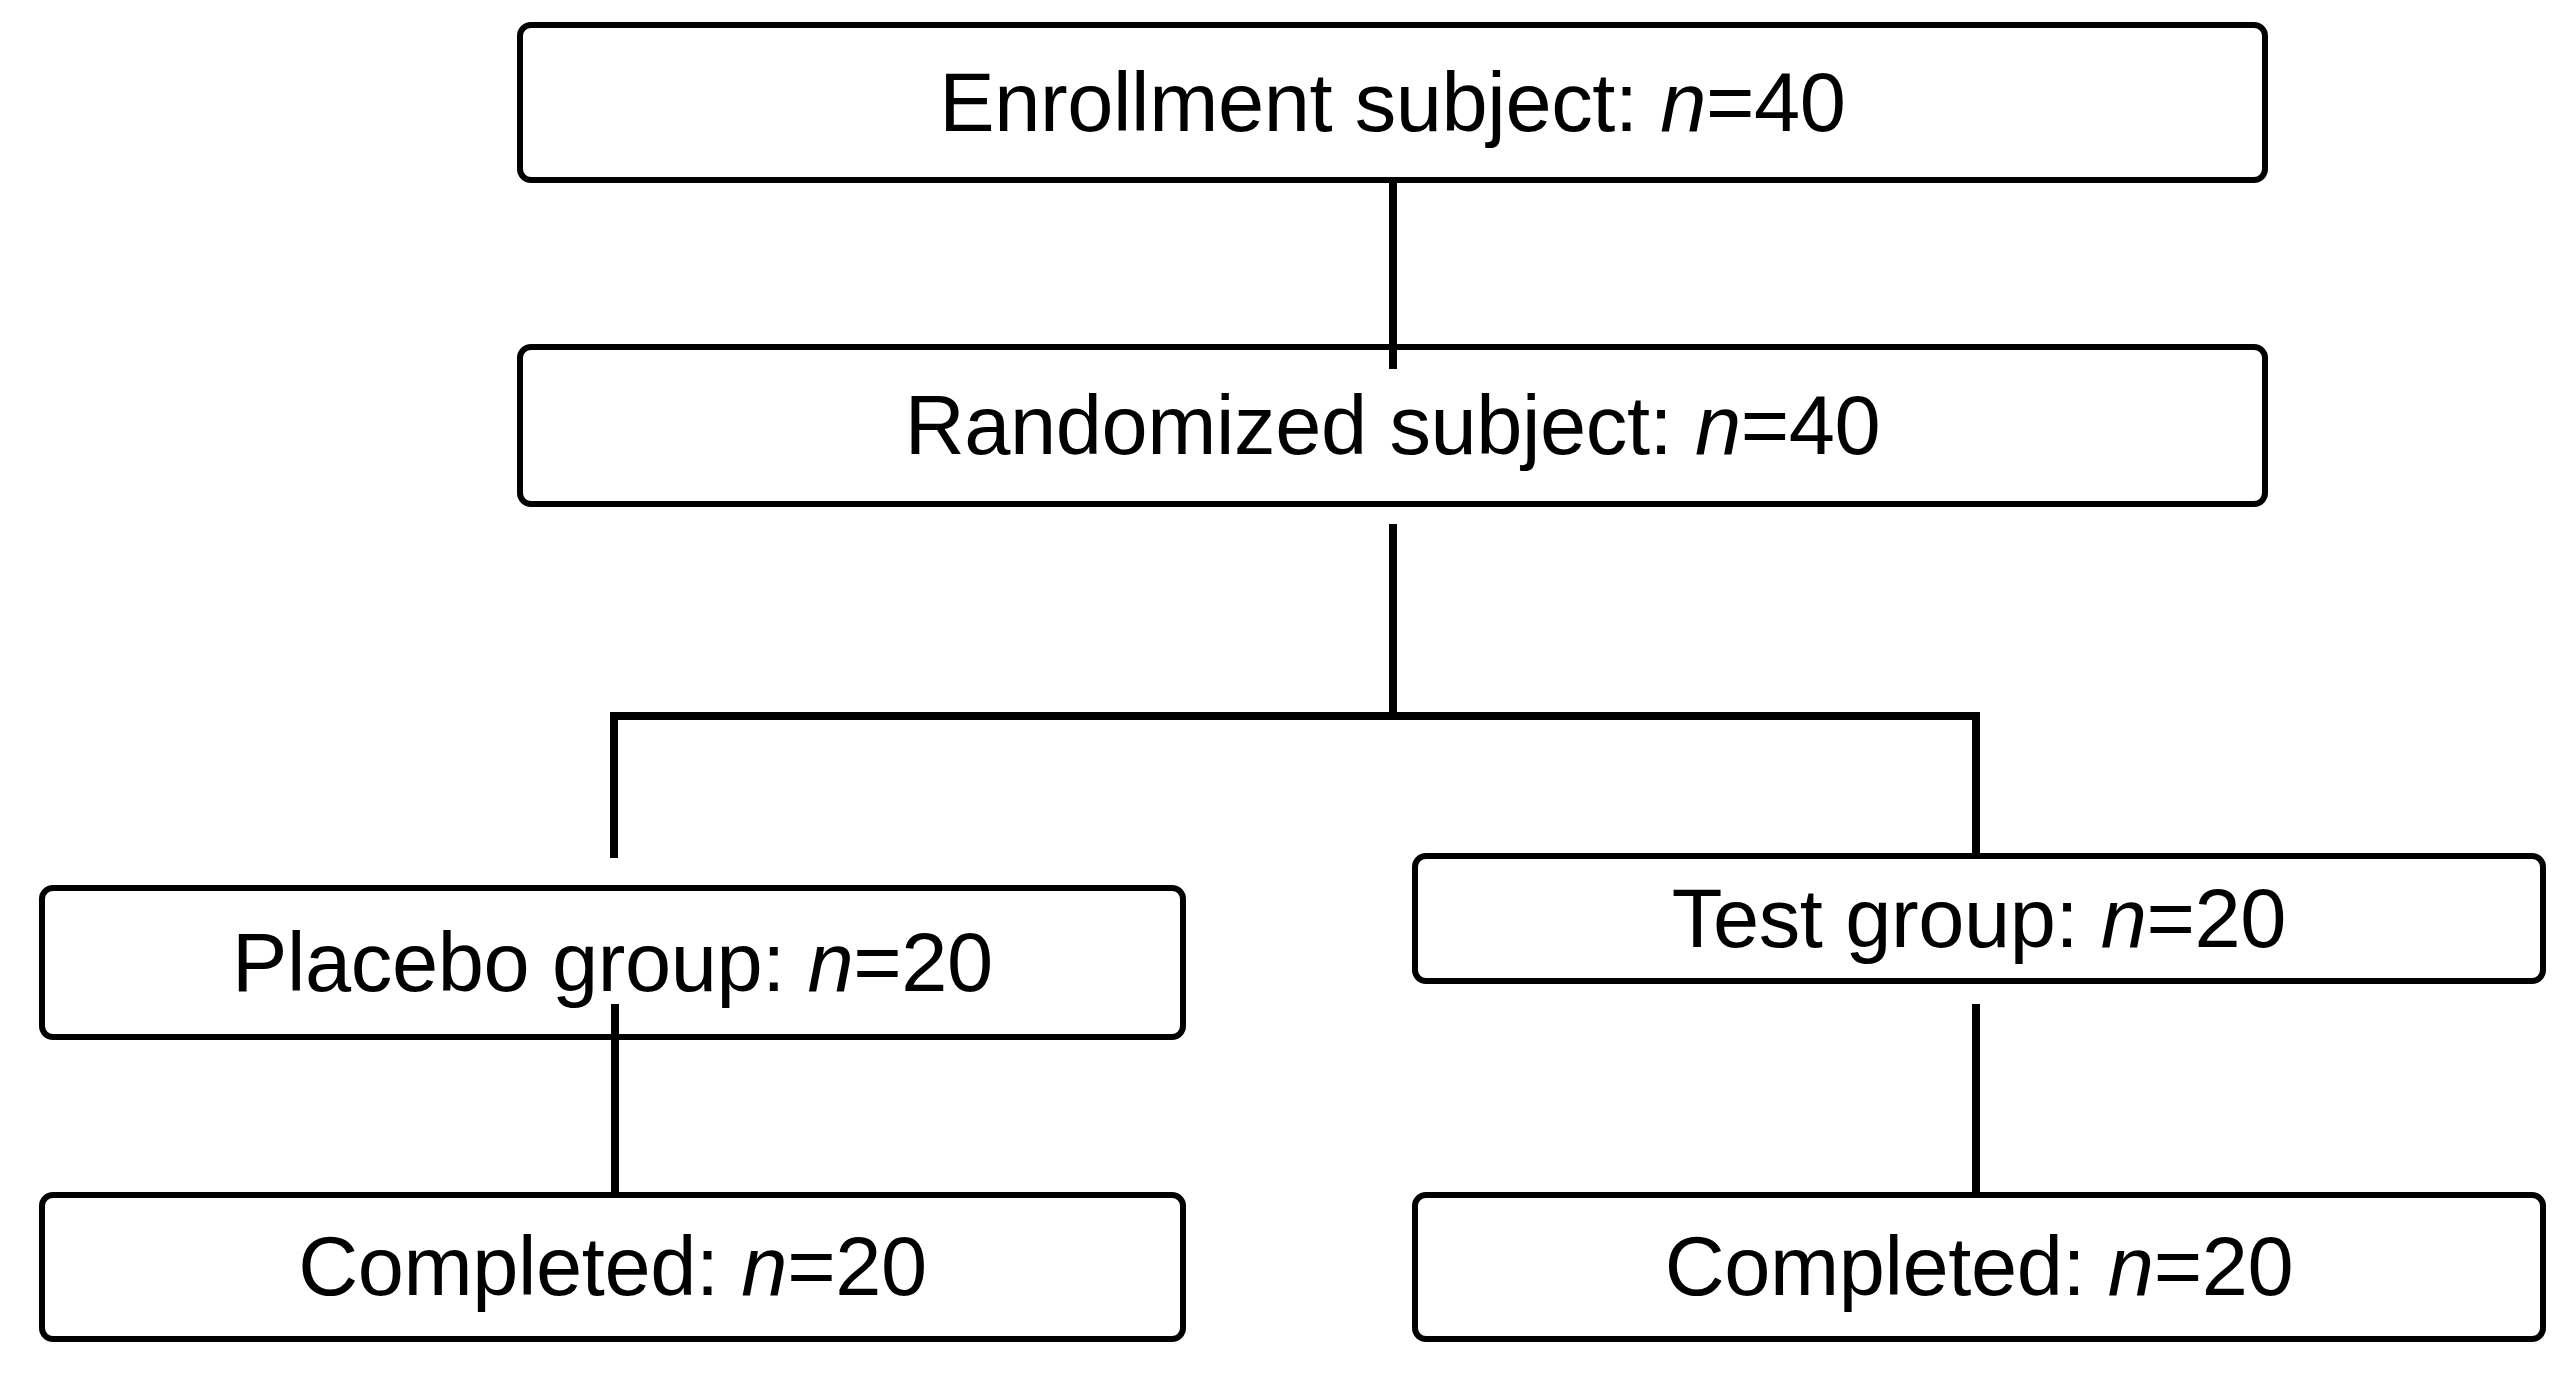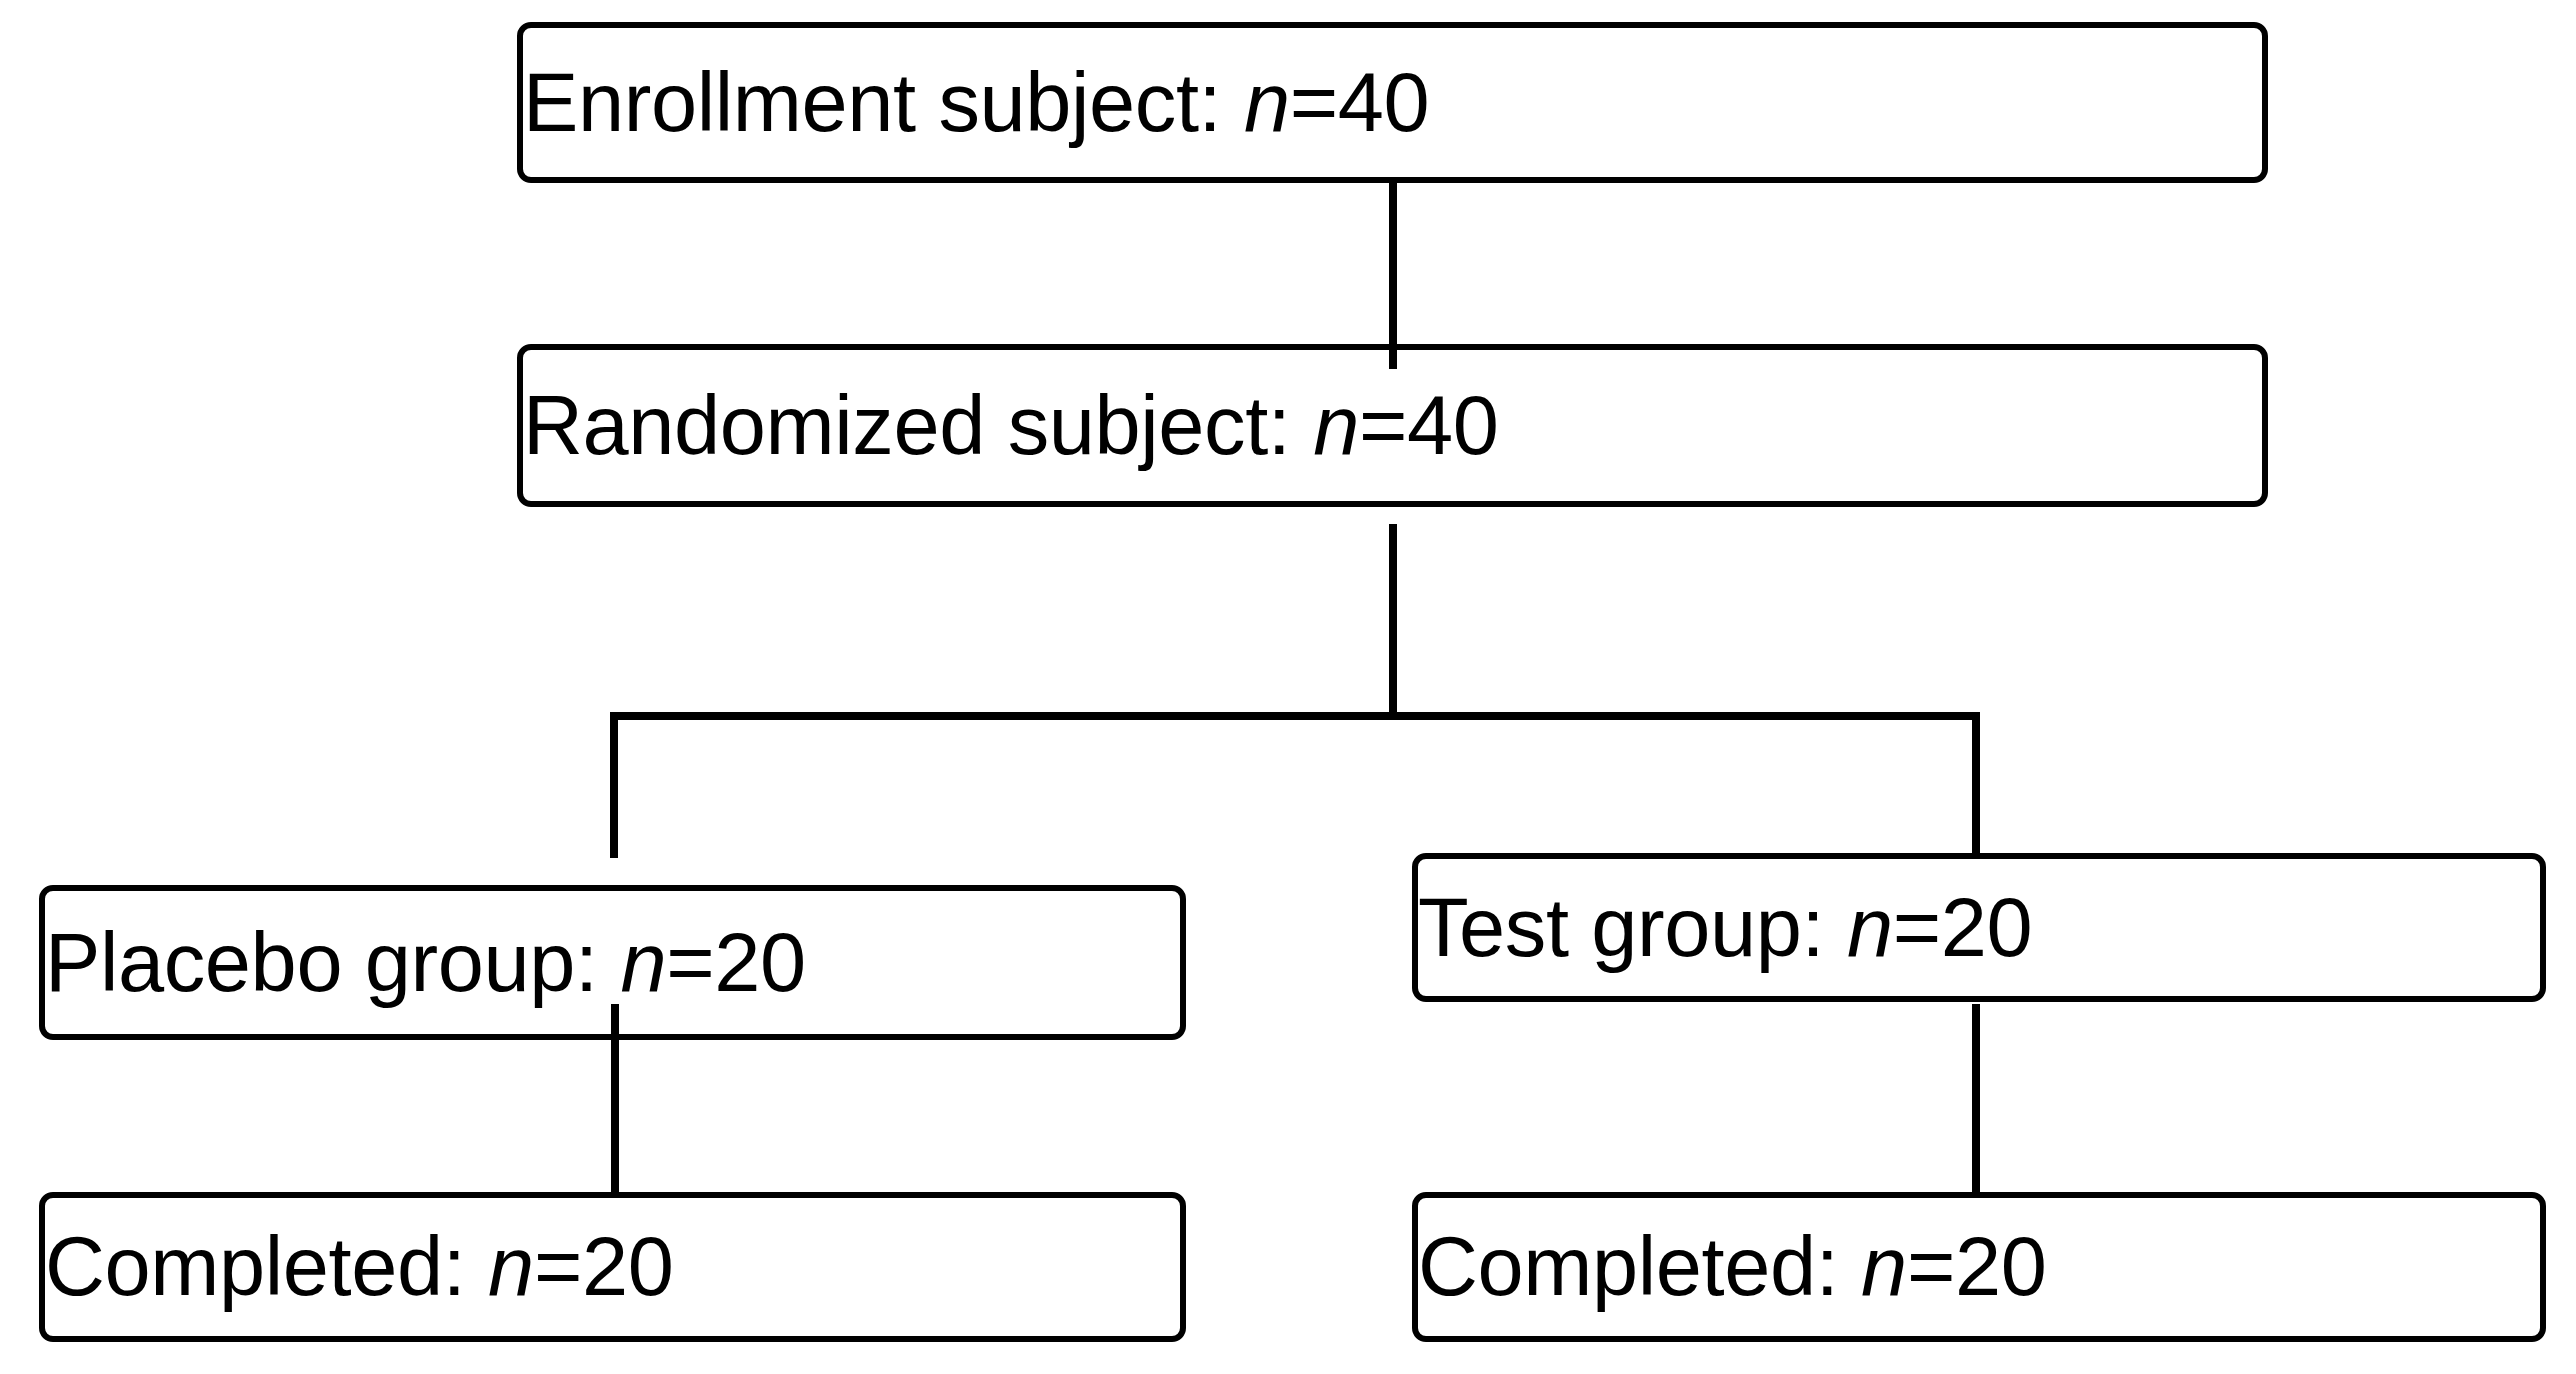--- a/index.html
+++ b/index.html
@@ -18,40 +18,40 @@
     overflow: hidden;
   }
   .node {
     position: absolute;
     box-sizing: border-box;
     background: #ffffff;
     border: 6px solid #000000;
     border-radius: 14px;
     display: flex;
     align-items: center;
-    justify-content: flex-start;
+    justify-content: center;
     color: #000000;
     font-family: "Liberation Sans", sans-serif;
     font-weight: 400;
     line-height: 1.05;
     white-space: nowrap;
     letter-spacing: -0.4px;
   }
   .node .label {
     font-size: 83px;
   }
   .node .label .ital {
     font-style: italic;
   }
 
   
   #node-enrollment { left: 517px;  top: 22px;   width: 1751px; height: 161px; }
   #node-randomized { left: 517px;  top: 344px;  width: 1751px; height: 163px; }
   #node-placebo    { left: 39px;   top: 853px;  width: 1147px; height: 155px; margin-top: 32px; }
-  #node-test       { left: 1412px; top: 853px;  width: 1134px; height: 149px; }
+  #node-test       { left: 1412px; top: 853px;  width: 1134px; height: 131px; }
   #node-completed-placebo { left: 39px;   top: 1192px; width: 1147px; height: 150px; }
   #node-completed-test    { left: 1412px; top: 1192px; width: 1134px; height: 150px; }
 
   
   .conn {
     position: absolute;
     background: #000000;
   }
   .conn-v { width: 7.8px; }
   .conn-h { height: 7.8px; }

